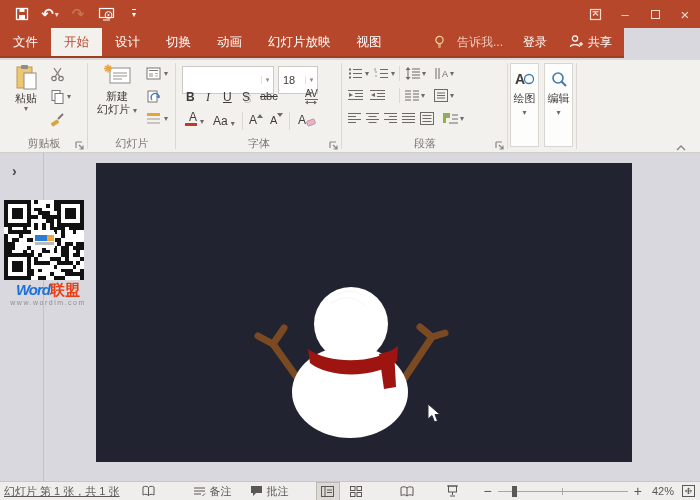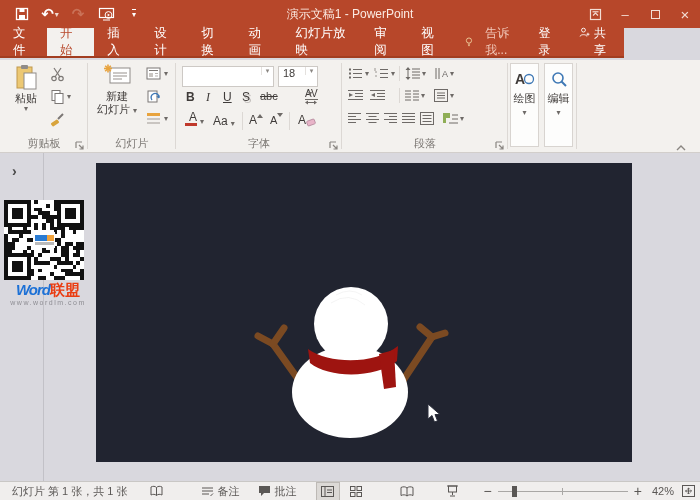--- a/index.html
+++ b/index.html
@@ -30,21 +30,21 @@
   
   .ribbon { position:absolute; top:60px; left:0; width:700px; height:93px; background:#f3f1ee; border-bottom:1px solid #d2cecb; color:#444; }
   .grp { position:absolute; top:0; height:92px; }
   .grp-label { position:absolute; bottom:1px; left:0; right:0; text-align:center; font-size:11px; color:#7c7874; }
   .grp-div { position:absolute; top:3px; bottom:3px; width:1px; background:#dcd8d4; }
   .launcher { position:absolute; bottom:2px; right:3px; width:10px; height:10px; }
   .bigbtn { position:absolute; display:flex; flex-direction:column; align-items:center; }
   .bigbtn .lbl { font-size:11px; color:#3f3b39; line-height:13px; }
   .dd { font-size:8px; color:#6e6a67; line-height:8px; }
   .smallbtn { position:absolute; display:flex; align-items:center; }
-  .combo { position:absolute; height:21px; background:#fff; border:1px solid #cdc9c5; display:flex; align-items:flex-start; }
+  .combo { position:absolute; height:28px; background:#fff; border:1px solid #cdc9c5; display:flex; align-items:center; }
   .combo .cval { flex:1; font-size:11px; color:#3f3b39; padding-left:4px; }
   .combo .cdd { width:12px; text-align:center; font-size:7px; color:#8a8682; border-left:1px solid #e4e1de; }
   .fbtn { position:absolute; font-size:12px; color:#3f3b39; display:flex; align-items:flex-end; }
   .vline { position:absolute; width:1px; background:#dcd8d4; }
   .tallbtn { position:absolute; width:29px; height:84px; top:3px; background:#fdfdfc; border:1px solid #d8d4d0; display:flex; flex-direction:column; align-items:center; justify-content:flex-start; padding-top:6px; gap:3px; }
   .tallbtn .lbl { font-size:11px; color:#3f3b39; }
 
   
   .workarea { position:absolute; top:153px; left:0; width:700px; height:328px; background:#d9d8de; }
   .pane-div { position:absolute; left:43px; top:0; bottom:0; width:1px; background:#c2c1c7; }
@@ -92,21 +92,20 @@
         <rect x="1.5" y="1.5" width="14" height="9" fill="none" stroke="#fff" stroke-width="1.2"></rect>
         <circle cx="10.5" cy="8" r="3.4" fill="none" stroke="#fff" stroke-width="1"></circle>
         <path d="M9.6,6.5 L12,8 L9.6,9.5 Z" fill="#fff"></path>
         <line x1="5" y1="13" x2="12" y2="13" stroke="#fff" stroke-width="1"></line>
       </svg>
     </div>
     <div class="qat-btn">
       <span style="border-top:1px solid #fff; font-size:8px; line-height:9px; color:#fff;">▾</span>
     </div>
   </div>
-  <div class="title-text">演示文稿1 - PowerPoint</div>
   <div class="winctrls">
     <div class="winbtn">
       <svg width="13" height="13" viewBox="0 0 13 13">
         <rect x="1.5" y="1.5" width="10" height="10" fill="none" stroke="#f3ddd4" stroke-width="1.2"></rect>
         <path d="M4,7.5 L6.5,5 L9,7.5" fill="none" stroke="#f3ddd4" stroke-width="1.2"></path>
         <line x1="3.5" y1="3.8" x2="9.5" y2="3.8" stroke="#f3ddd4" stroke-width="1.2"></line>
       </svg>
     </div>
     <div class="winbtn">
       <span>–</span>
@@ -121,36 +120,30 @@
 </div>
 
 <div class="tabrow">
   <div class="tab">
       <span>文件</span>
     </div>
   <div class="tab active">
       <span>开始</span>
     </div>
   <div class="tab">
-      <span>插入</span>
-    </div>
-  <div class="tab">
       <span>设计</span>
     </div>
   <div class="tab">
       <span>切换</span>
     </div>
   <div class="tab">
       <span>动画</span>
     </div>
   <div class="tab">
       <span>幻灯片放映</span>
-    </div>
-  <div class="tab">
-      <span>审阅</span>
     </div>
   <div class="tab">
       <span>视图</span>
     </div>
   <div class="tabrow-right">
     <div class="tellme">
       <svg width="11" height="14" viewBox="0 0 11 14">
         <circle cx="5.5" cy="5" r="3.6" fill="none" stroke="#f0d3a0" stroke-width="1.2"></circle>
         <line x1="4" y1="10" x2="7" y2="10" stroke="#f0d3a0" stroke-width="1.2"></line>
         <line x1="4.3" y1="12" x2="6.7" y2="12" stroke="#f0d3a0" stroke-width="1.2"></line>
@@ -814,21 +807,21 @@
   </div>
 
   <div class="cursor">
     <svg width="14" height="21" viewBox="0 0 14 21">
       <path d="M1,1 L1,16 L5,12.5 L7.5,19 L10.5,17.8 L8,11.5 L13,11.5 Z" fill="#ffffff" stroke="#2a2d3a" stroke-width="1"></path>
     </svg>
   </div>
 </div>
 
 <div class="statusbar">
-  <div class="sb-item" style="margin-left:12px;">
+  <div class="sb-item" style="margin-left:4px;text-decoration:underline;">
     <span>幻灯片 第 1 张，共 1 张</span>
   </div>
   <div class="sb-item" style="margin-left:22px;">
     <svg width="13" height="13" viewBox="0 0 13 13">
       <path d="M1,2 C3,1 5,1 6.5,2.5 C8,1 10,1 12,2 L12,10 C10,9 8,9 6.5,10.5 C5,9 3,9 1,10 Z" fill="none" stroke="#5a5755" stroke-width="1"></path>
       <line x1="6.5" y1="2.5" x2="6.5" y2="10.5" stroke="#5a5755" stroke-width="1"></line>
     </svg>
   </div>
   <div class="sb-item" style="margin-left:38px;">
     <svg width="13" height="11" viewBox="0 0 13 11">

